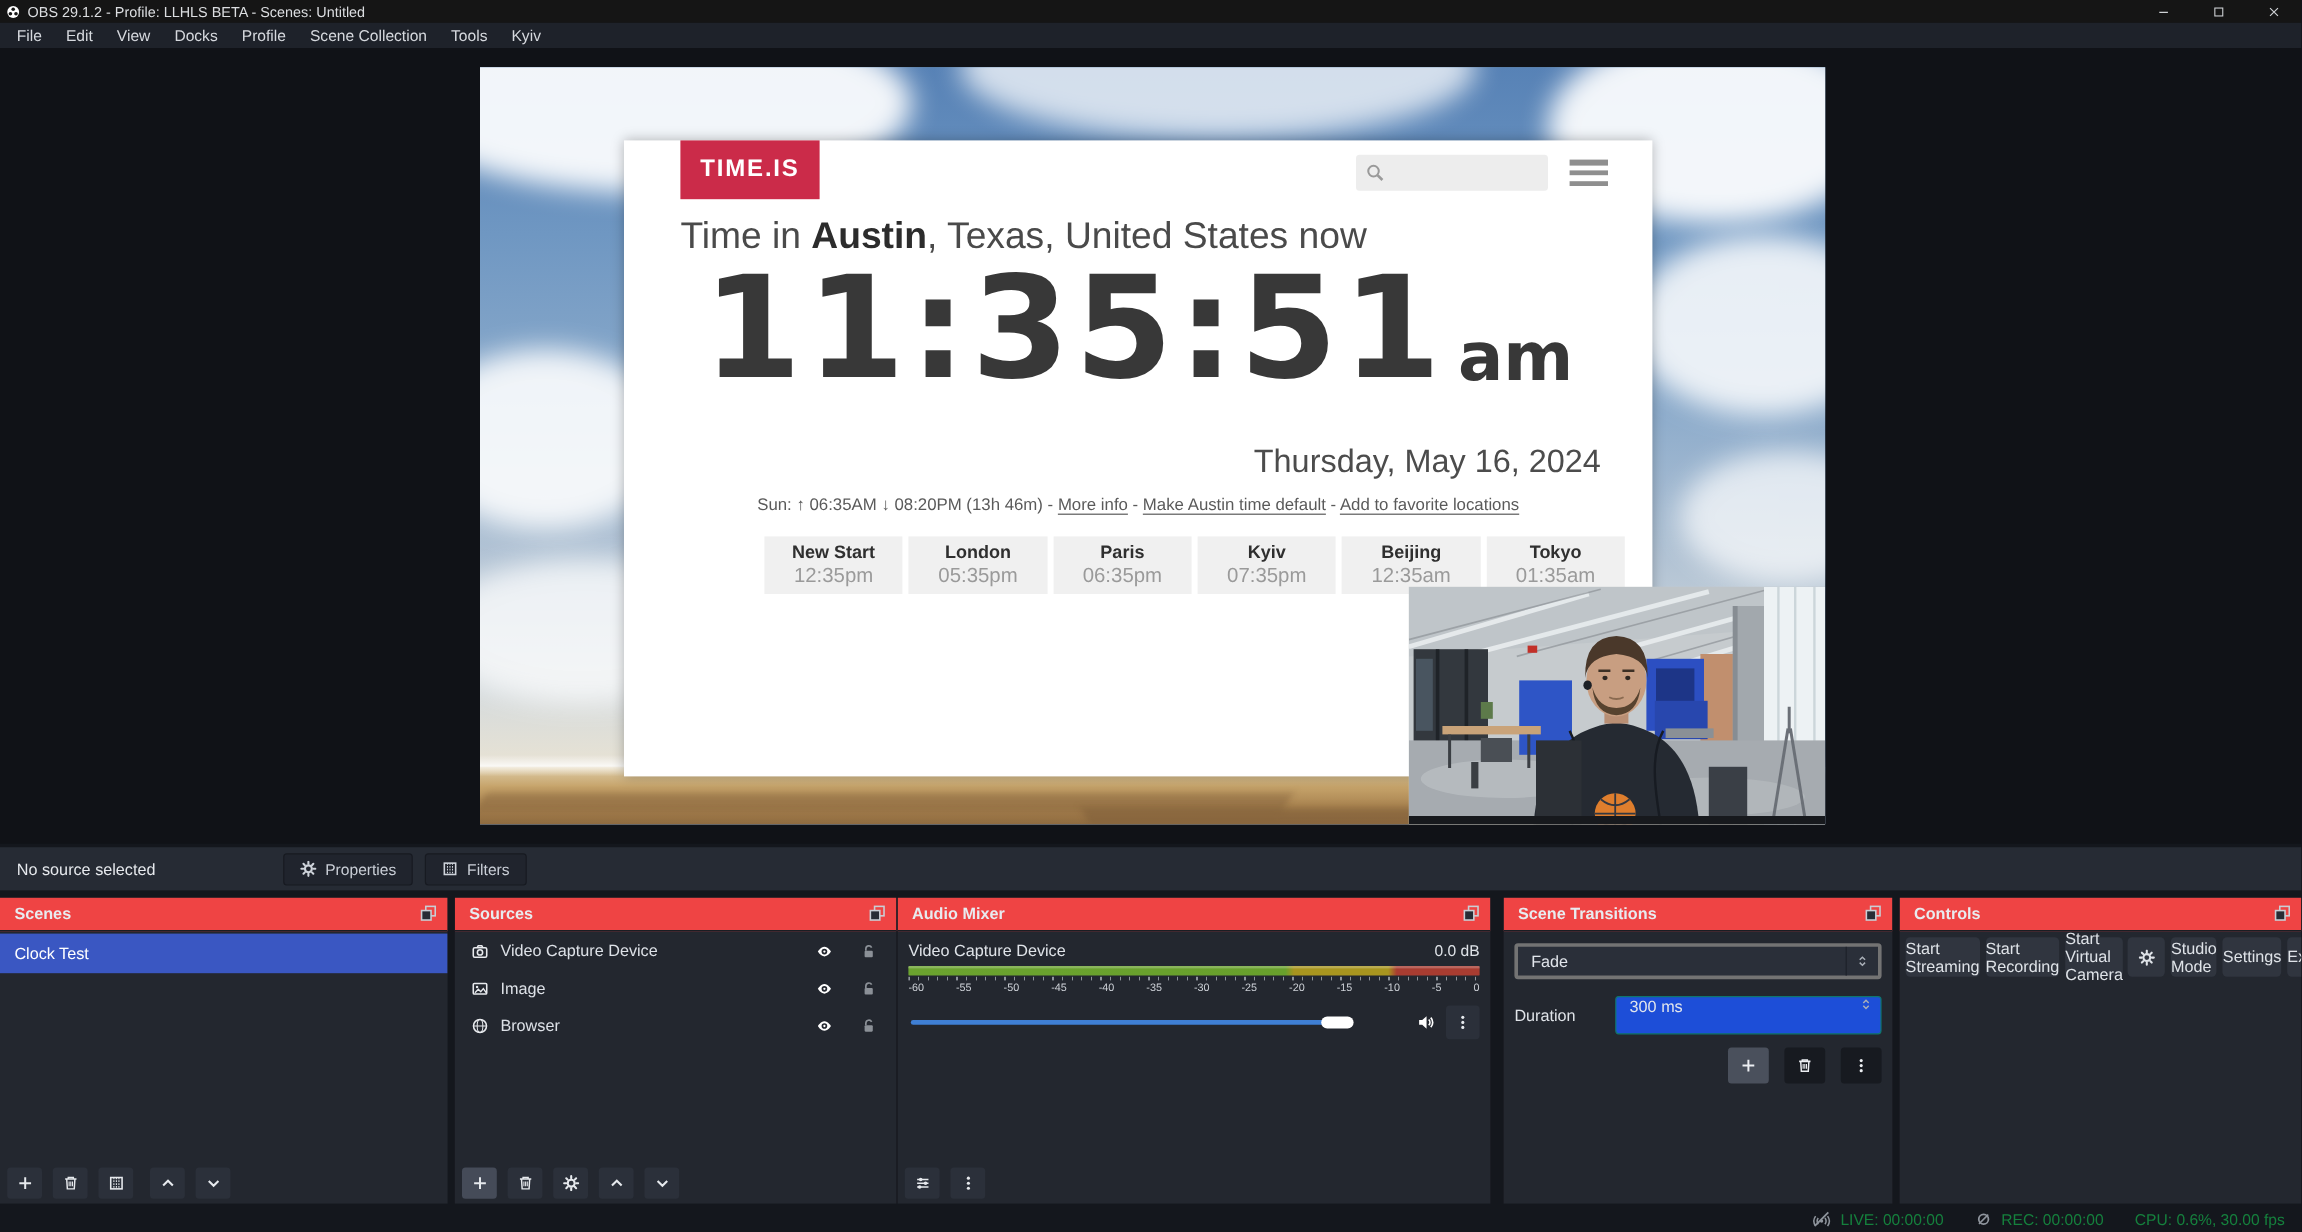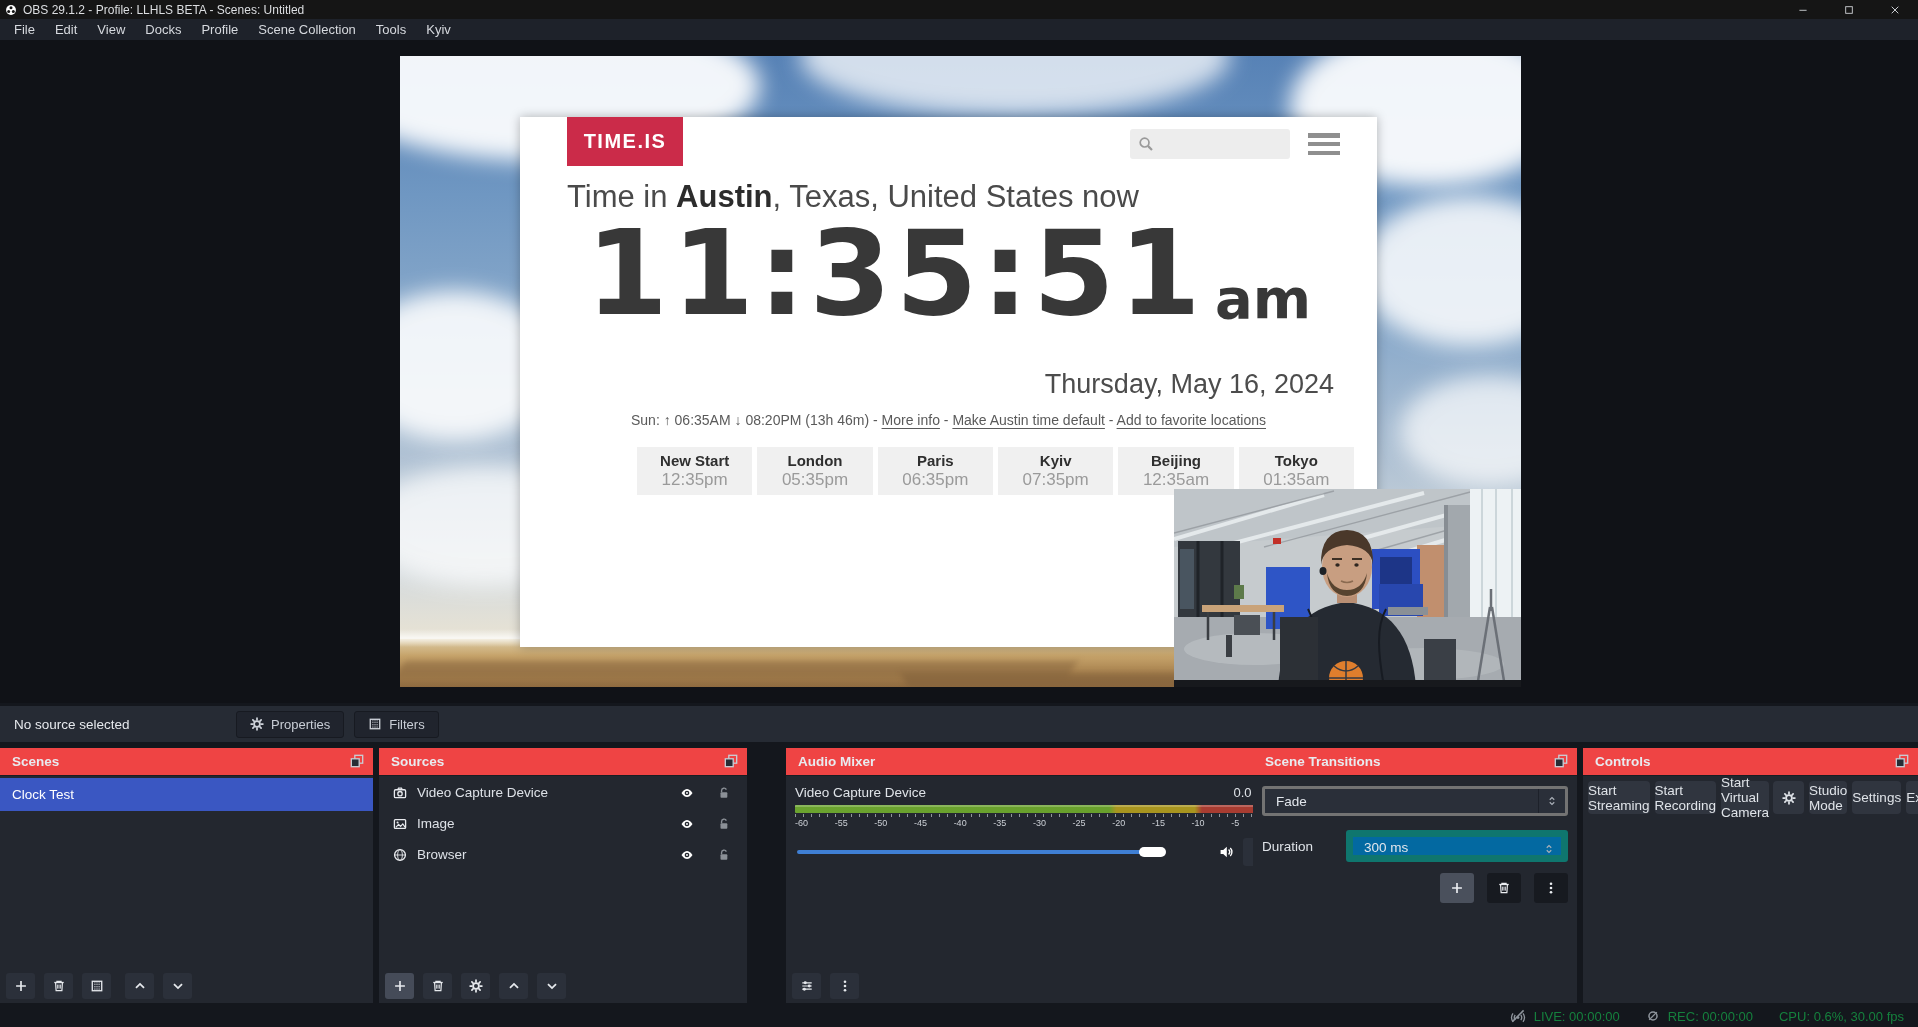--- a/index.html
+++ b/index.html
@@ -59,21 +59,21 @@
   .panel{position:absolute;top:3px;height:255px;background:#23272f;overflow:hidden}
   .panel-header{height:28px;background:#ef4444;border-bottom:1px solid #1a1d23;display:flex;align-items:center;padding-left:12px;position:relative}
   .panel-title{font-size:13.5px;font-weight:bold;color:#e8ebef}
   .popout{position:absolute;right:9px;top:6px;color:#c9ced5}
   .panel-toolbar{position:absolute;bottom:4px;left:6px;display:flex;gap:9px}
   .sq-btn{width:29px;height:26px;background:#2b303a;border-radius:3px;display:flex;align-items:center;justify-content:center;color:#e6e9ed}
   .sq-btn.lite{background:#454b58}
 
   #panel-scenes{left:0;width:373px}
   #panel-sources{left:379px;width:368px}
-  #panel-mixer{left:786px;width:494px}
+  #panel-mixer{left:748px;width:494px}
   #panel-trans{left:1253px;width:324px}
   #panel-controls{left:1583px;width:335px}
 
   .scene-row{height:33px;display:flex;align-items:center;padding-left:12px;font-size:13.5px;color:#dde1e7;margin-top:2px}
   .scene-row.sel{background:#3a57c2;color:#fff}
 
   .source-row{height:29px;display:flex;align-items:center;padding:0 16px 0 14px;font-size:13.5px;color:#dde1e7;gap:10px;margin-top:2px}
   .source-row .ic{color:#e8eaee}
   .source-row .eye{margin-left:auto;color:#fff}
   .source-row .lock{color:#8b9097;margin-left:13px}
@@ -91,21 +91,21 @@
   .vol::before{content:"";position:absolute;left:2px;top:12px;width:86%;height:4px;background:#3f7fd4;border-radius:2px}
   .vol-handle{position:absolute;left:calc(86% - 12px);top:9px;width:27px;height:10px;background:#fff;border-radius:5px}
   .spk{color:#fff}
 
   .trans-body{padding:10px 9px 0 9px}
   .dd{height:30px;background:#2a2f39;border:3px solid #737373;border-radius:3px;display:flex;align-items:center}
   .dd-text{flex:1;padding-left:11px;font-size:13.5px;color:#e2e6ec}
   .dd-spin{width:27px;align-self:stretch;border-left:1px solid #1d212a;display:flex;align-items:center;justify-content:center;color:#aab0b8}
   .dur-row{margin-top:14px;display:flex;align-items:center}
   .dur-label{width:84px;font-size:13.5px;color:#dfe3e8}
-  .spinbox{flex:1;height:32px;background:#0369a1;border:7px solid #0f766e;border-radius:3px;display:flex;align-items:flex-end}
+  .spinbox{flex:1;height:32px;background:#1d4ed8;border:1px solid #0f766e;border-radius:3px;display:flex;align-items:flex-start}
   .spin-text{flex:1;padding-left:11px;font-size:13.5px;color:#e2e6ec}
   .spin-arrows{width:24px;display:flex;align-items:center;justify-content:center;color:#aab0b8}
   .trans-btns{margin-top:11px;display:flex;justify-content:flex-end;gap:13px}
   .t-btn{width:34px;height:30px;border-radius:3px;display:flex;align-items:center;justify-content:center;color:#eceef2;background:#171a20}
   .t-btn.lite{background:#4a505c}
 
   .controls-body{padding:5px 5px 0 5px;display:flex;flex-direction:row;gap:5px}
   .ctl-btn{height:33px;background:#30353f;border-radius:4px;display:flex;align-items:center;justify-content:center;font-size:13.5px;color:#dfe3e8}
   .ctl-row{display:flex;gap:4px}
   .ctl-row .ctl-btn{flex:1}

